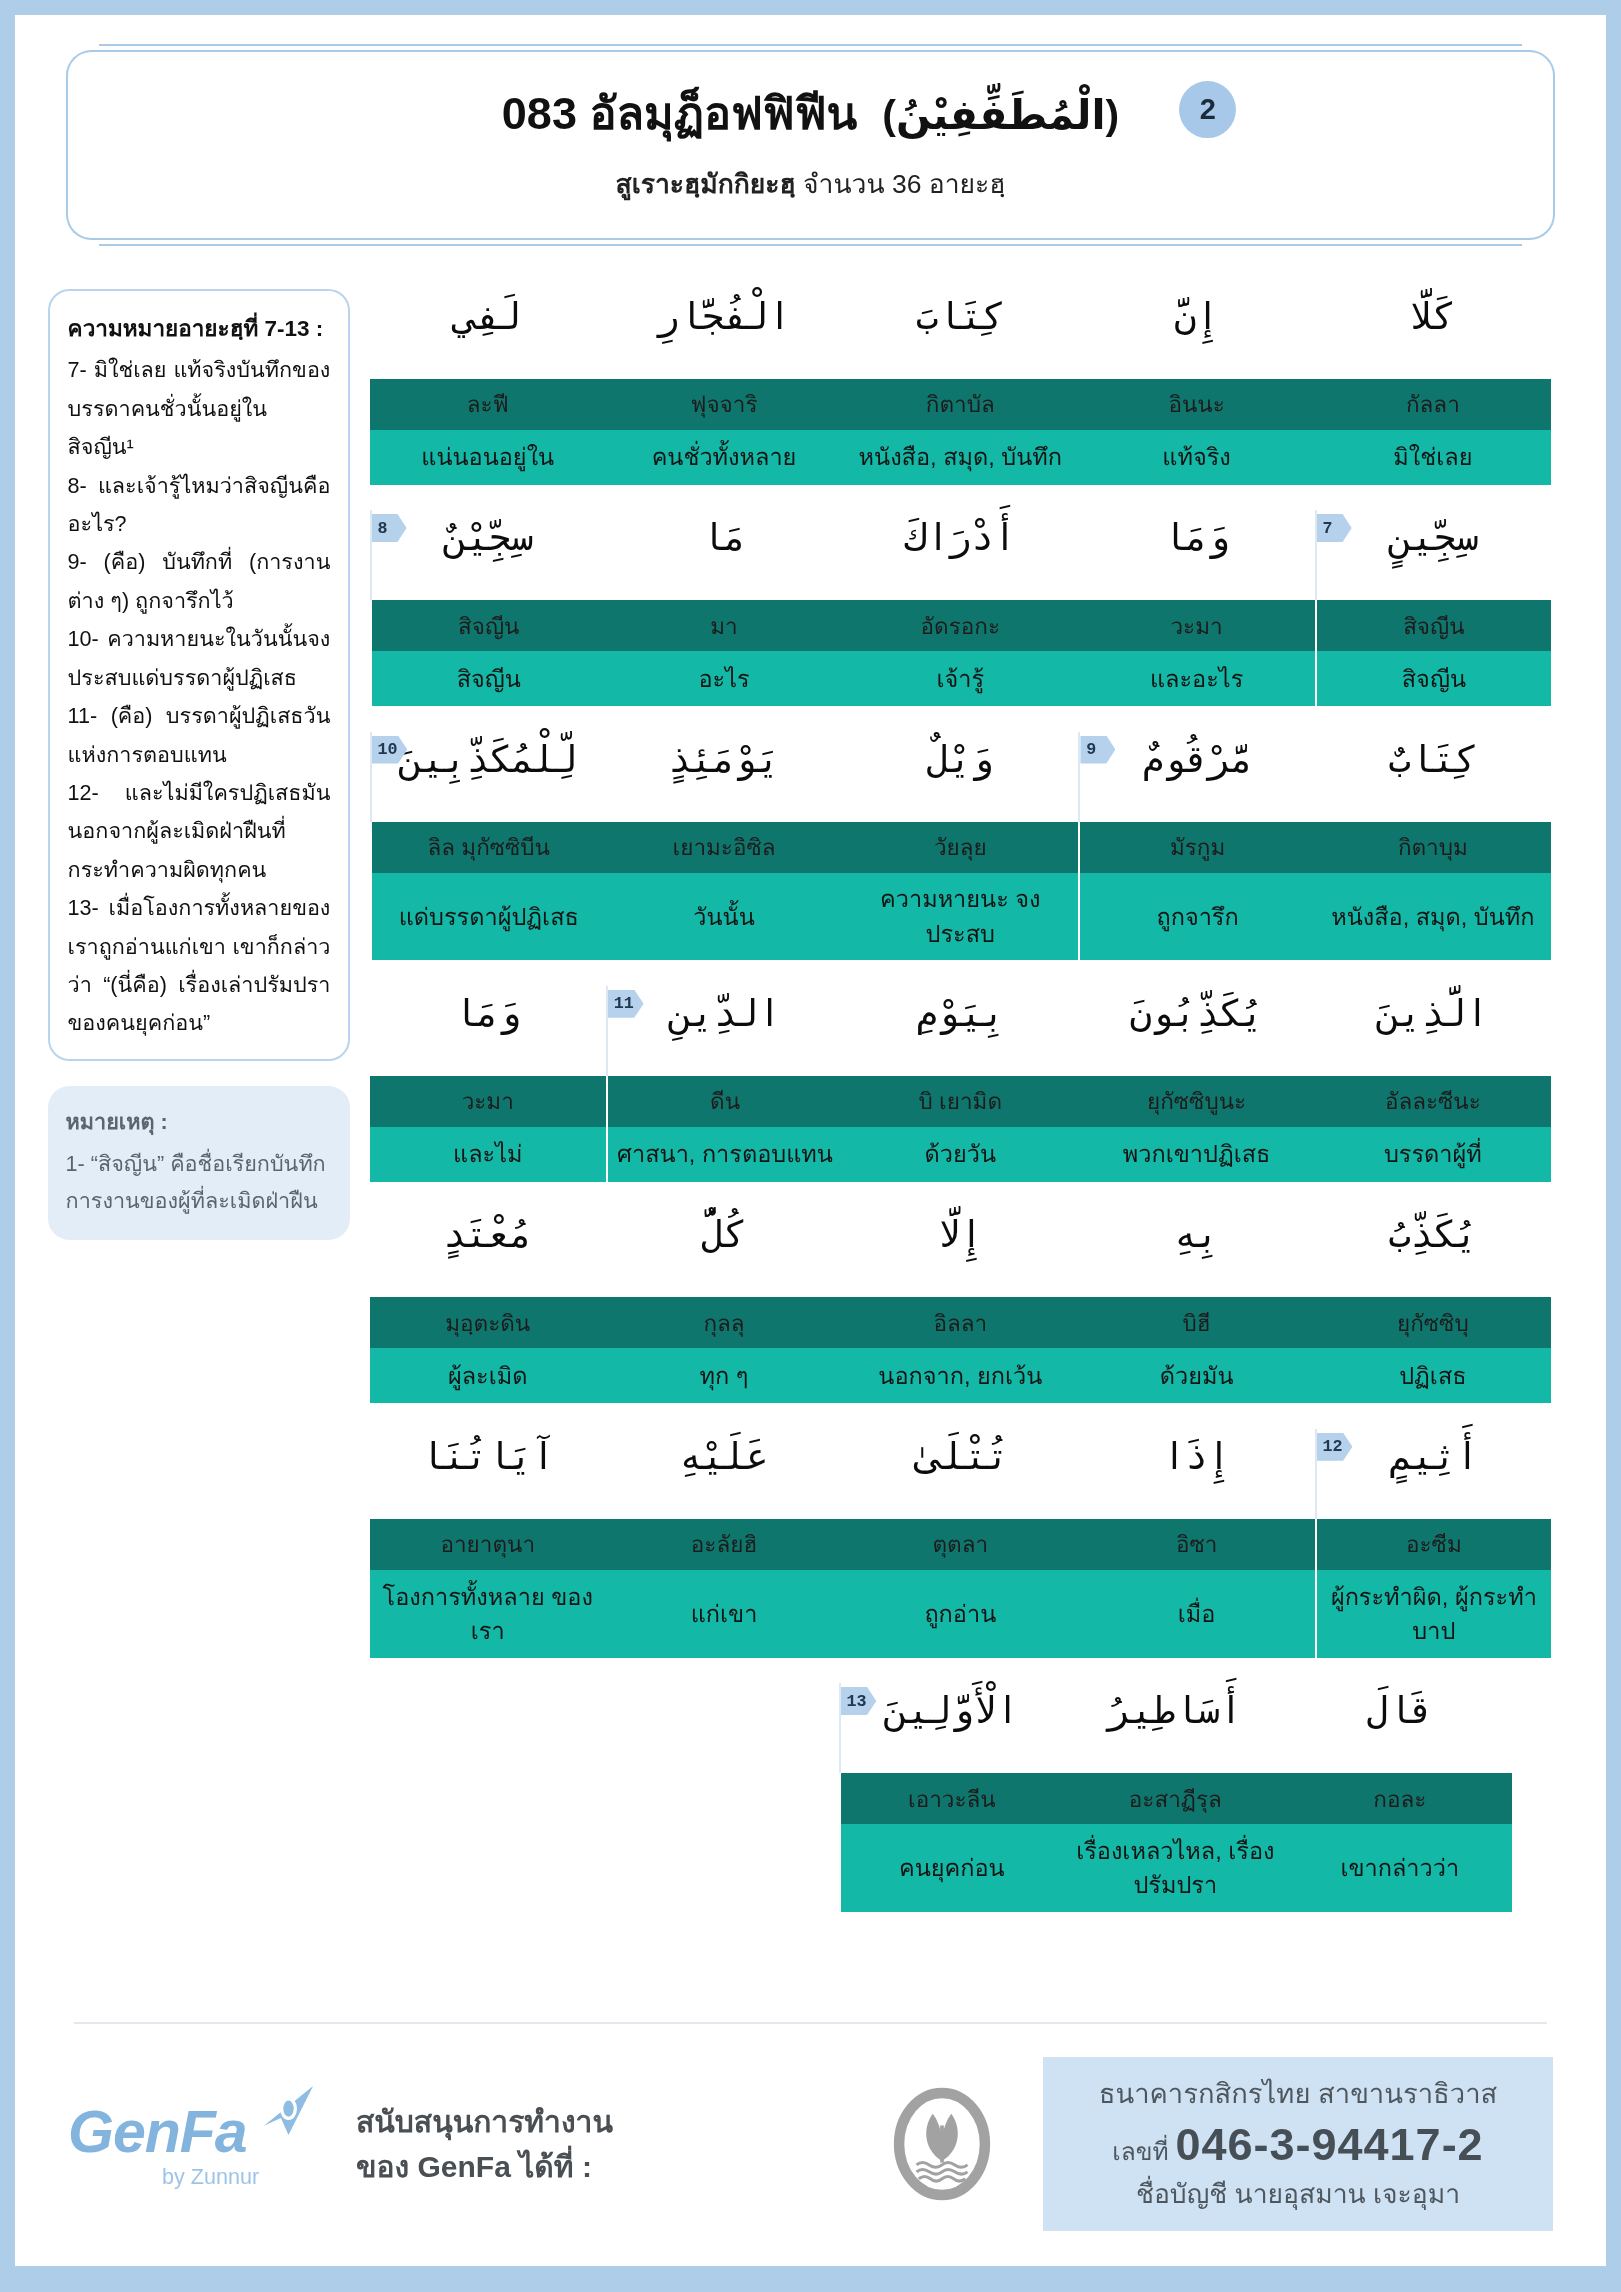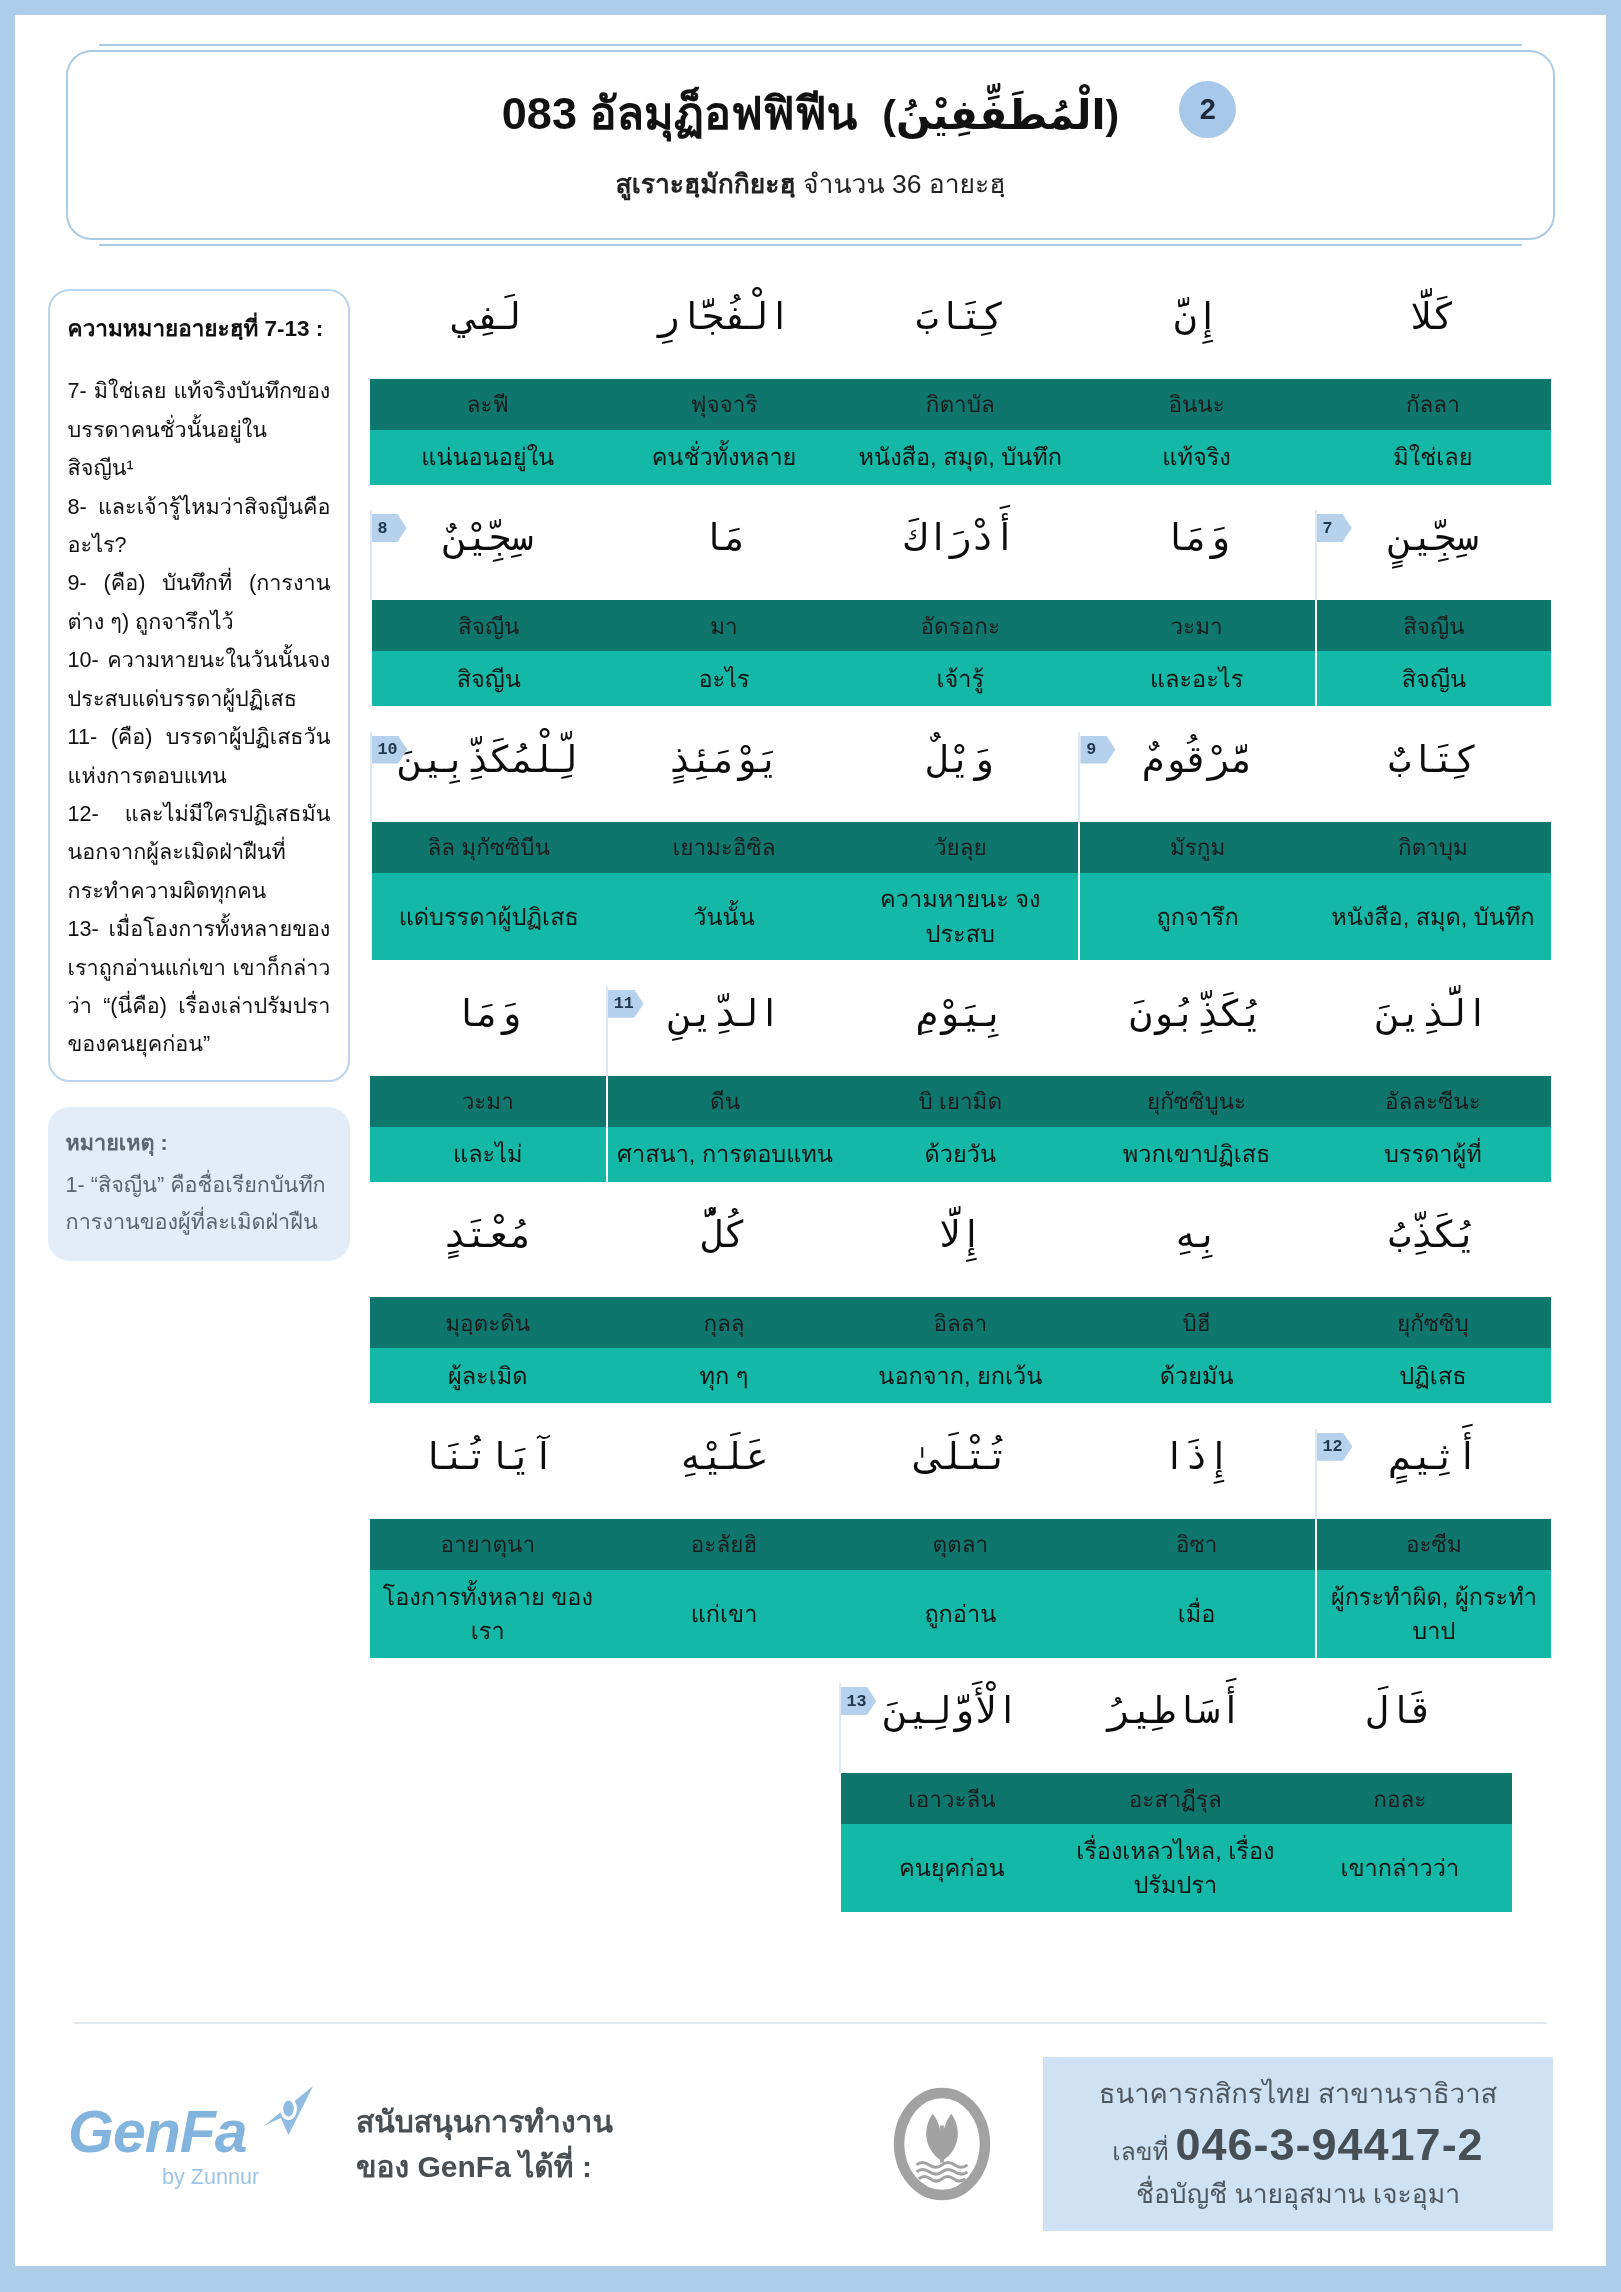--- a/index.html
+++ b/index.html
@@ -47,21 +47,21 @@
   
   .main{ display:flex; align-items:flex-start; gap:19.6px; padding:43px 55px 0 33px; }
 
   
   .side{ width:302px; flex:0 0 302px; }
   .meaning-box{
     border:2px solid #b9d4ec; border-radius:21.6px;
     padding:19.6px 17.6px 15.7px 17.6px;
     background:#fff;
   }
-  .meaning-title{ font-size:22.5px; font-weight:bold; color:#111; margin-bottom:26px; }
+  .meaning-title{ font-size:22.5px; font-weight:bold; color:#111; margin-bottom:5px; }
   .meaning-item{ font-size:21.6px; color:#111; line-height:1.78; text-align:justify; }
   .note-box{
     margin-top:25.5px;
     background:#e2edf8; border-radius:21.6px;
     padding:17.6px 17.6px 19.6px 17.6px;
     color:#5a6570;
   }
   .note-title{ font-size:21.6px; font-weight:bold; margin-bottom:5.9px; }
   .note-body{ font-size:21.6px; line-height:1.75; }
   .note-body b{ font-weight:normal;margin-top:6px; }

